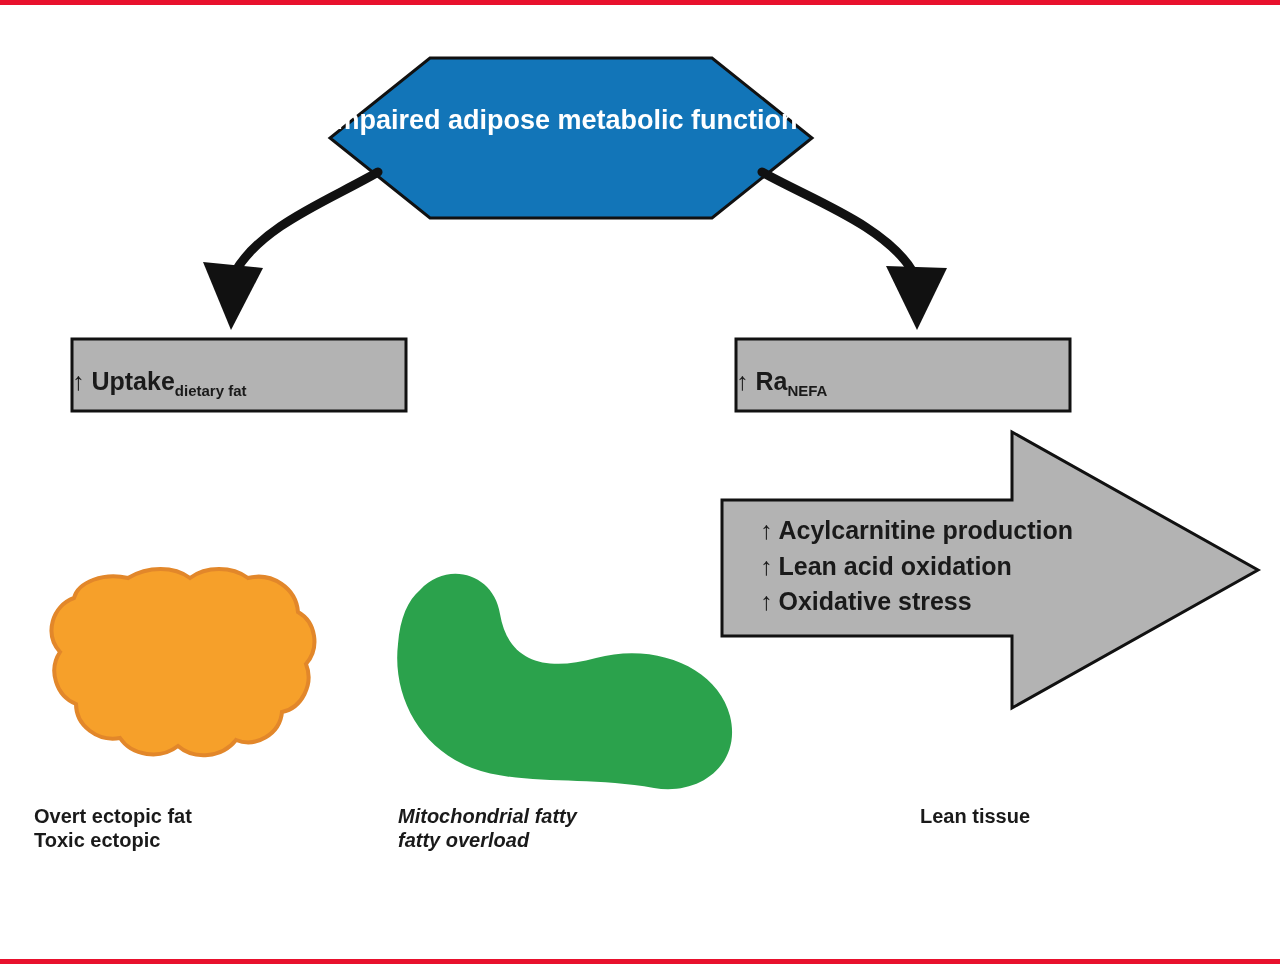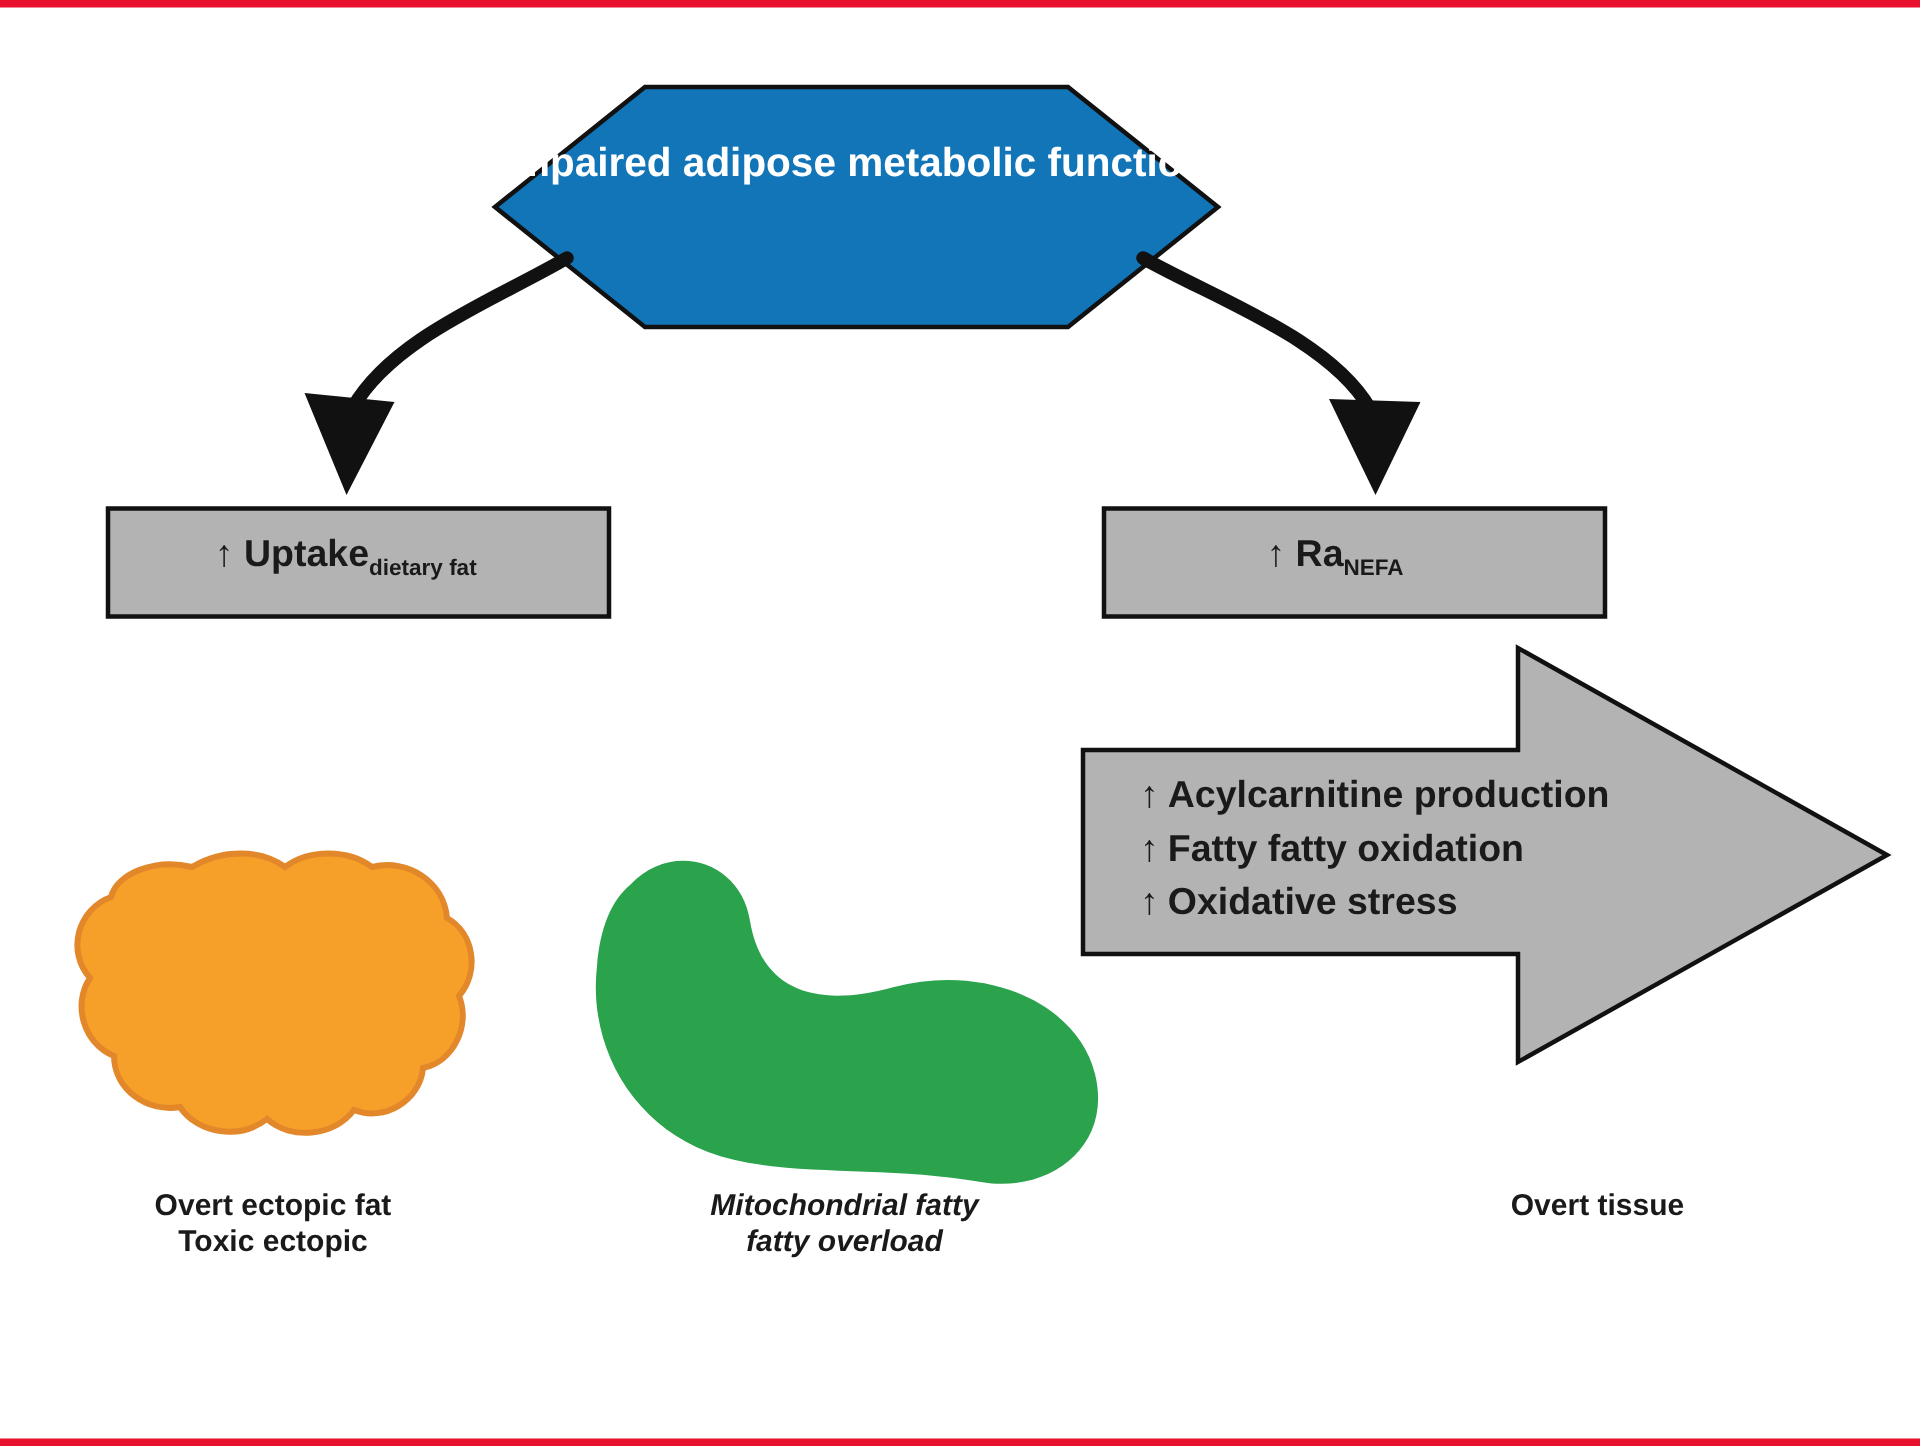--- a/index.html
+++ b/index.html
@@ -34,22 +34,23 @@
     left: 0;
     top: 0;
     width: 1280px;
     height: 964px;
   }
 
   .lbl {
     position: absolute;
     font-weight: bold;
     color: #1a1a1a;
-    text-align: center;
+    text-align: left;
     line-height: 1.18;
+    margin-top: 12px;
   }
 
   
   #hex-label {
     left: 328px;
     top: 90px;
     width: 484px;
     color: #ffffff;
     font-size: 27px;
     line-height: 1.35;
@@ -174,34 +175,34 @@
   <div class="lbl boxlabel" id="ra-label">
     <span class="arrow-up">↑</span>
     <span>Ra</span><sub>NEFA</sub>
   </div>
 
   <div id="arrow-list">
     <div>
       <span class="arrow-up">↑</span><span>Acylcarnitine production</span>
     </div>
     <div>
-      <span class="arrow-up">↑</span><span>Fatty fatty oxidation</span>
+      <span class="arrow-up">↑</span><span>Lean acid oxidation</span>
     </div>
     <div>
       <span class="arrow-up">↑</span><span>Oxidative stress</span>
     </div>
   </div>
 
   <div class="lbl caption" id="cap-fat">
     <div>Overt ectopic fat</div>
     <div>Toxic ectopic</div>
   </div>
 
   <div class="lbl caption" id="cap-mito">
     <div>Mitochondrial fatty</div>
     <div>fatty overload</div>
   </div>
 
   <div class="lbl caption" id="cap-lean">
-    <div>Overt tissue</div>
+    <div>Lean tissue</div>
   </div>
 
 </div>
 
 </body></html>

